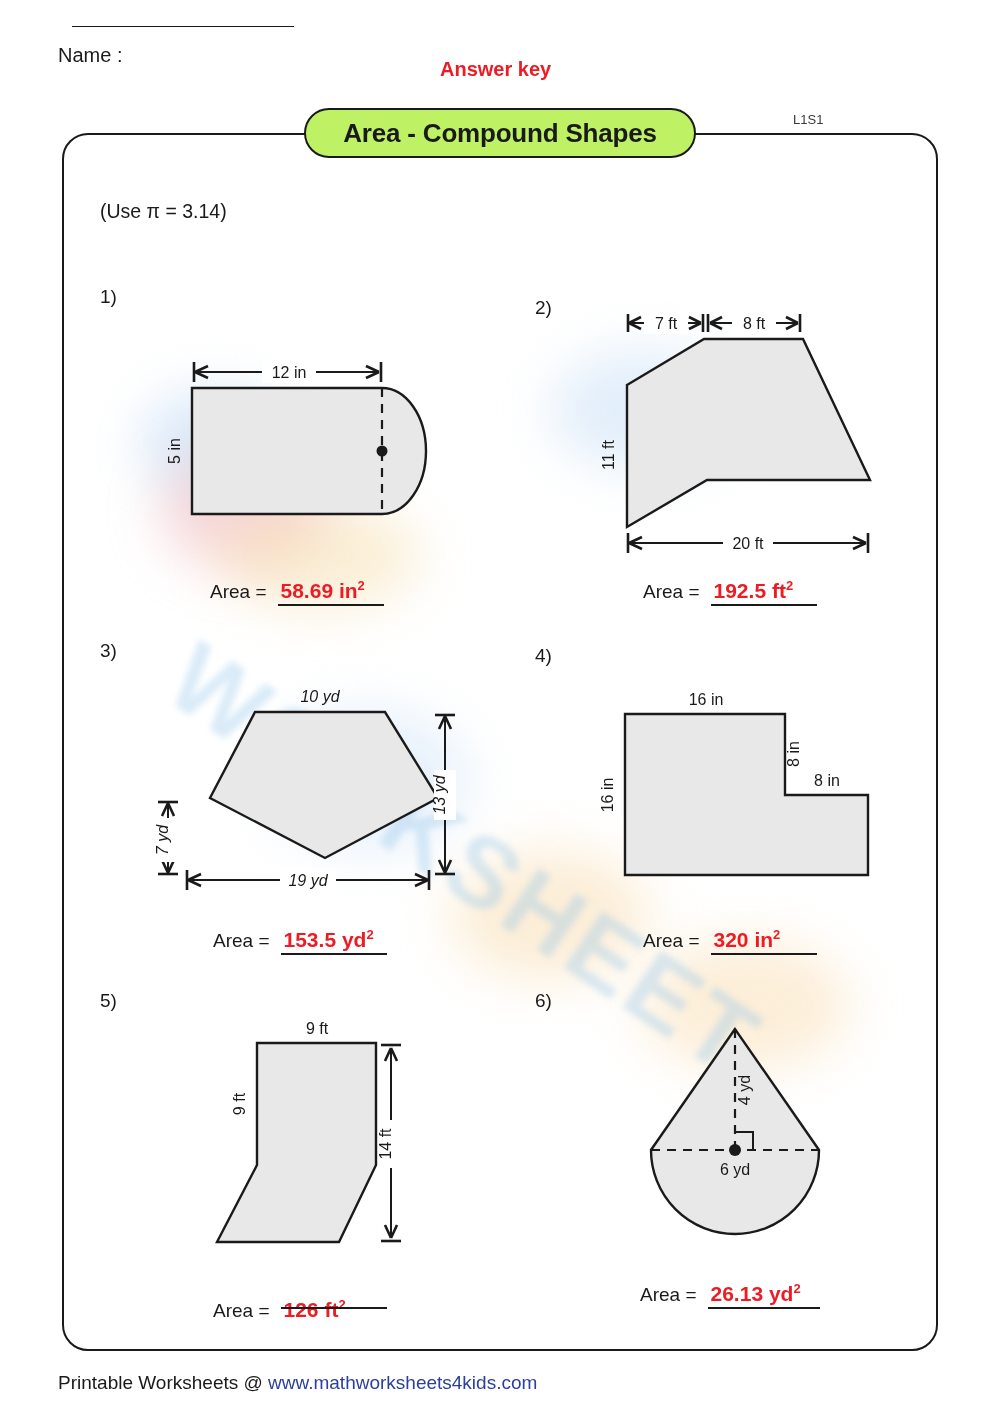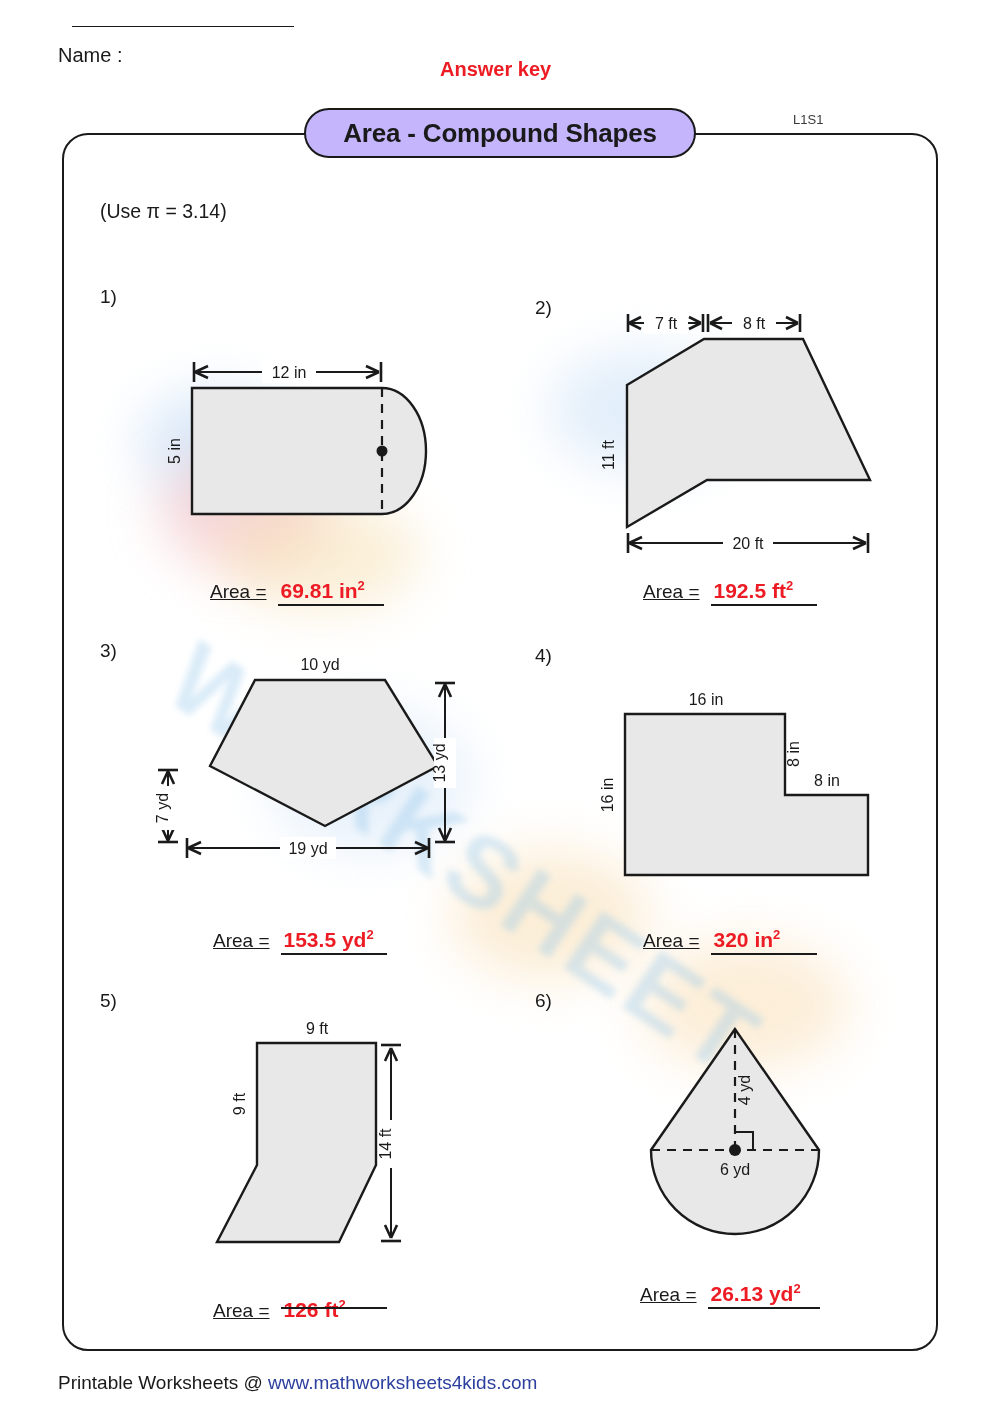--- a/index.html
+++ b/index.html
@@ -34,38 +34,38 @@
   }
 
   
   .outer-box{
     position:absolute;left:62px;top:133px;width:876px;height:1218px;
     border:2px solid #1a1a1a;border-radius:26px;box-sizing:border-box;background:transparent;
   }
   
   .title-pill{
     position:absolute;left:304px;top:108px;width:392px;height:50px;
-    border:2.2px solid #1a1a1a;border-radius:26px;background:#c4b5fd;
+    border:2.2px solid #1a1a1a;border-radius:26px;background:#bef264;
     display:flex;align-items:center;justify-content:center;box-sizing:border-box;z-index:3;
   }
   .title-text{font-size:26px;font-weight:bold;color:#1a1a1a;white-space:nowrap;letter-spacing:-.2px;}
   .sheet-code{position:absolute;left:793px;top:112px;font-size:13px;color:#3a3a3a;white-space:nowrap;z-index:3;}
   
   .pill-mask{position:absolute;left:306px;top:126px;width:388px;height:16px;background:#ffffff;z-index:2;}
 
   .instructions{
     position:absolute;left:100px;top:196px;width:790px;font-size:19.5px;line-height:30px;color:#1a1a1a;
   }
 
   
   .prob{position:absolute;}
   .prob-num{position:absolute;font-size:19px;color:#1a1a1a;}
   .fig{position:absolute;}
   .ans-row{position:absolute;white-space:nowrap;font-size:19px;}
-  .ans-label{color:#1a1a1a;text-decoration:underline;}
+  .ans-label{color:#1a1a1a;}
   .ans-val{color:#ed1c24;font-weight:bold;font-size:21px;margin-left:14px;}
   .ans-val sup{font-size:13px;}
   .ans-underline{position:absolute;height:0;border-bottom:2px solid #1a1a1a;}
 
   
   .footer{position:absolute;left:58px;top:1372px;font-size:19px;color:#1a1a1a;white-space:nowrap;}
   .footer a{color:#2b3f9e;text-decoration:none;}
 
   svg{display:block;overflow:visible;}
   .shp{fill:#e8e8e8;stroke:#1a1a1a;stroke-width:2.4;stroke-linejoin:miter;}
@@ -122,21 +122,21 @@
         <path class="dimcap" d="M229,22 L216,16 M229,22 L216,28"></path>
         <line class="dimcap" x1="44" y1="12" x2="44" y2="32"></line>
         <line class="dimcap" x1="231" y1="12" x2="231" y2="32"></line>
         <rect x="112" y="11" width="54" height="22" fill="#ffffff"></rect>
         <text class="lbl" x="139" y="28" text-anchor="middle">12 in</text>
 
         <text class="lbl" x="30" y="101" text-anchor="middle" transform="rotate(-90 30 101)">5 in</text>
       </svg>
     </div>
     <div class="ans-row" style="left:210px;top:578px;">
-      <span class="ans-label">Area =</span><span class="ans-val"><span>69.81 in</span><sup>2</sup></span>
+      <span class="ans-label">Area =</span><span class="ans-val"><span>58.69 in</span><sup>2</sup></span>
     </div>
     <div class="ans-underline" style="left:278px;top:604px;width:106px;"></div>
   </div>
 
   <div class="prob" style="left:0;top:0;">
     <div class="prob-num" style="left:535px;top:297px;">2)</div>
     <div class="fig" style="left:600px;top:300px;">
       <svg width="300" height="260" viewBox="0 0 300 260">
 
         <path class="shp" d="M27,85 L104,39 L203,39 L270,180 L107,180 L27,227 Z"></path>
@@ -169,21 +169,21 @@
       </svg>
     </div>
     <div class="ans-row" style="left:643px;top:578px;">
       <span class="ans-label">Area =</span><span class="ans-val"><span>192.5 ft</span><sup>2</sup></span>
     </div>
     <div class="ans-underline" style="left:711px;top:604px;width:106px;"></div>
   </div>
 
   <div class="prob" style="left:0;top:0;">
     <div class="prob-num" style="left:100px;top:640px;">3)</div>
-    <div class="fig" style="left:140px;top:638px;">
+    <div class="fig" style="left:140px;top:670px;font-style:italic;">
       <svg width="330" height="230" viewBox="0 0 330 230">
 
         <path class="shp" d="M115,42 L245,42 L298,128 L185,188 L70,128 Z"></path>
 
         <text class="lbl" x="180" y="32" text-anchor="middle">10 yd</text>
 
         <line class="dim" x1="28" y1="133" x2="28" y2="203"></line>
         <path class="dimcap" d="M28,133 L22,146 M28,133 L34,146"></path>
         <path class="dimcap" d="M28,203 L22,190 M28,203 L34,190"></path>
         <line class="dimcap" x1="18" y1="132" x2="38" y2="132"></line>

